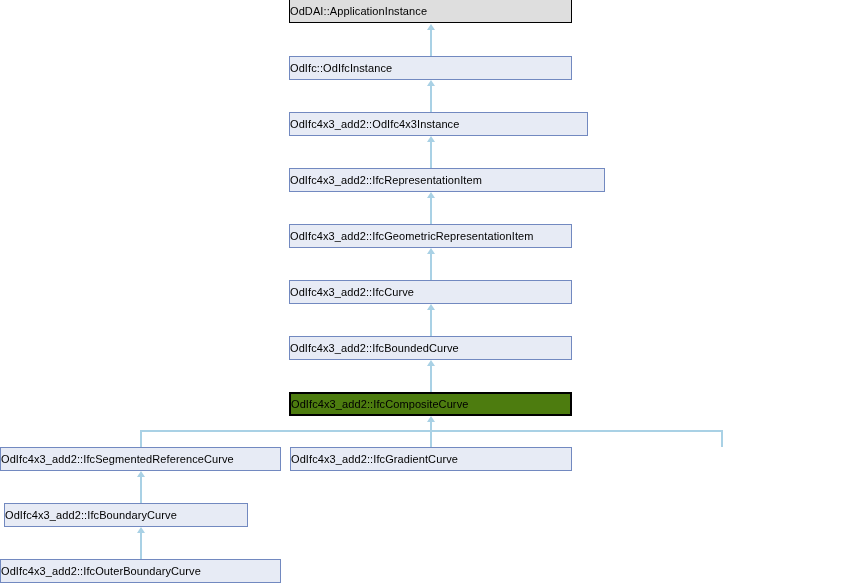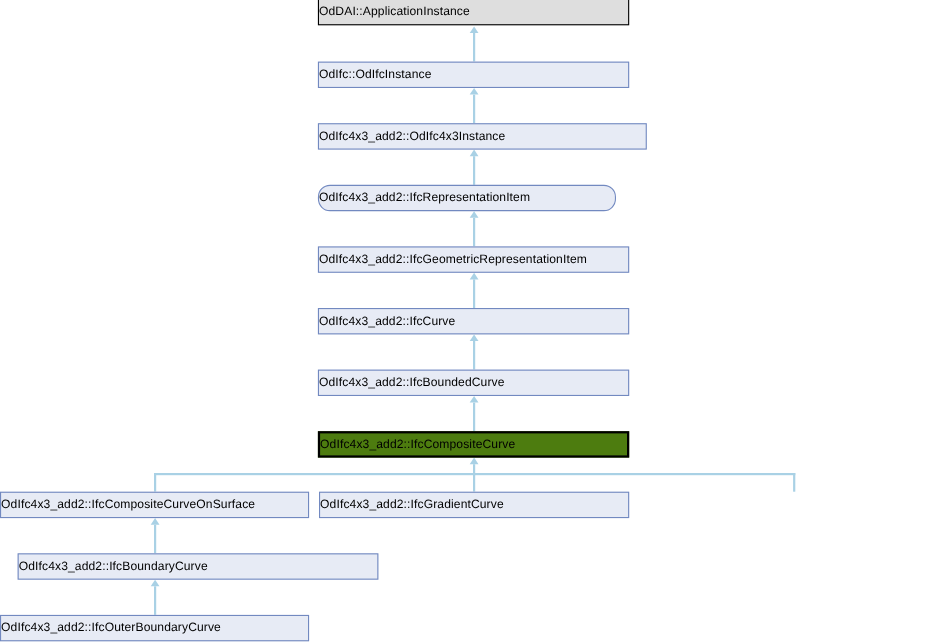--- a/index.html
+++ b/index.html
@@ -89,23 +89,23 @@
 
   <div class="edge edge-v" style="left:140px; top:477px; height:26px;"></div>
   <div class="arrowhead" style="left:137px; top:471px;"></div>
 
   <div class="edge edge-v" style="left:140px; top:533px; height:26px;"></div>
   <div class="arrowhead" style="left:137px; top:527px;"></div>
 
   <div class="node root" style="left:289px; top:-1px;  width:283px;">OdDAI::ApplicationInstance</div>
   <div class="node derived" style="left:289px; top:56px;  width:283px;">OdIfc::OdIfcInstance</div>
   <div class="node derived" style="left:289px; top:112px; width:299px;">OdIfc4x3_add2::OdIfc4x3Instance</div>
-  <div class="node derived" style="left:289px; top:168px; width:271px;border-radius:11px;">OdIfc4x3_add2::IfcRepresentationItem</div>
+  <div class="node derived" style="left:289px; top:168px; width:316px;">OdIfc4x3_add2::IfcRepresentationItem</div>
   <div class="node derived" style="left:289px; top:224px; width:283px;">OdIfc4x3_add2::IfcGeometricRepresentationItem</div>
   <div class="node derived" style="left:289px; top:280px; width:283px;">OdIfc4x3_add2::IfcCurve</div>
   <div class="node derived" style="left:289px; top:336px; width:283px;">OdIfc4x3_add2::IfcBoundedCurve</div>
   <div class="node current" style="left:289px; top:392px; width:283px;">OdIfc4x3_add2::IfcCompositeCurve</div>
-  <div class="node derived" style="left:0px;   top:447px; width:281px;">OdIfc4x3_add2::IfcCompositeCurveOnSurface</div>
+  <div class="node derived" style="left:0px;   top:447px; width:281px;">OdIfc4x3_add2::IfcSegmentedReferenceCurve</div>
   <div class="node derived" style="left:290px; top:447px; width:282px;">OdIfc4x3_add2::IfcGradientCurve</div>
-  <div class="node derived" style="left:16px;   top:503px; width:328px;">OdIfc4x3_add2::IfcBoundaryCurve</div>
+  <div class="node derived" style="left:4px;   top:503px; width:244px;">OdIfc4x3_add2::IfcBoundaryCurve</div>
   <div class="node derived" style="left:0px;   top:559px; width:281px;">OdIfc4x3_add2::IfcOuterBoundaryCurve</div>
 
 </div>
 
 </body></html>

